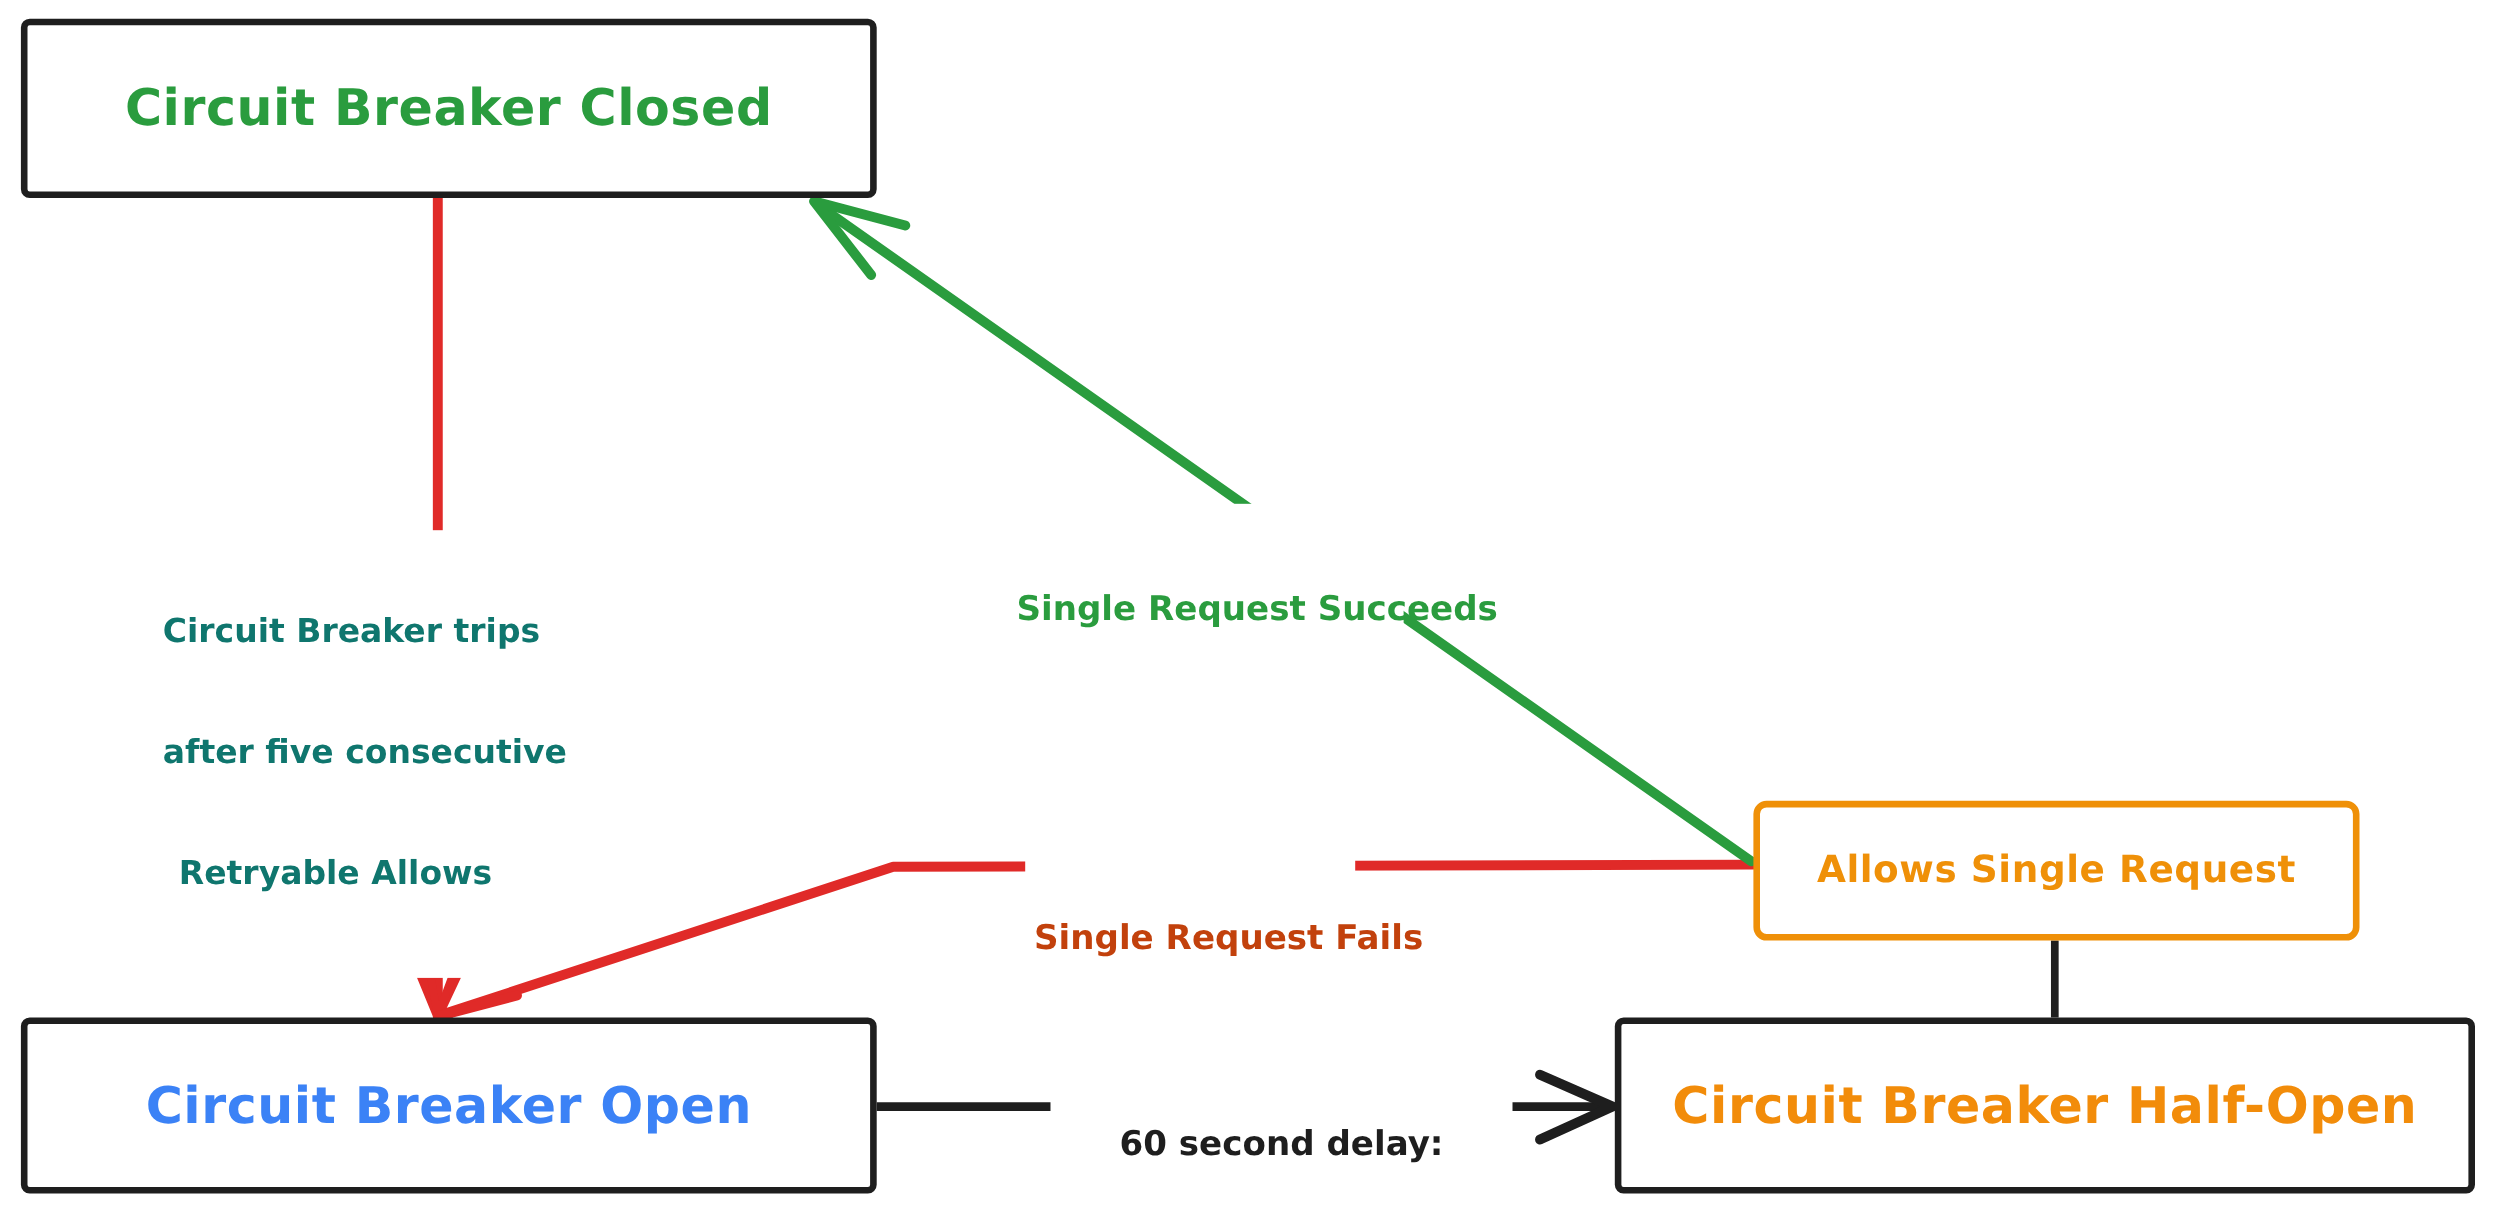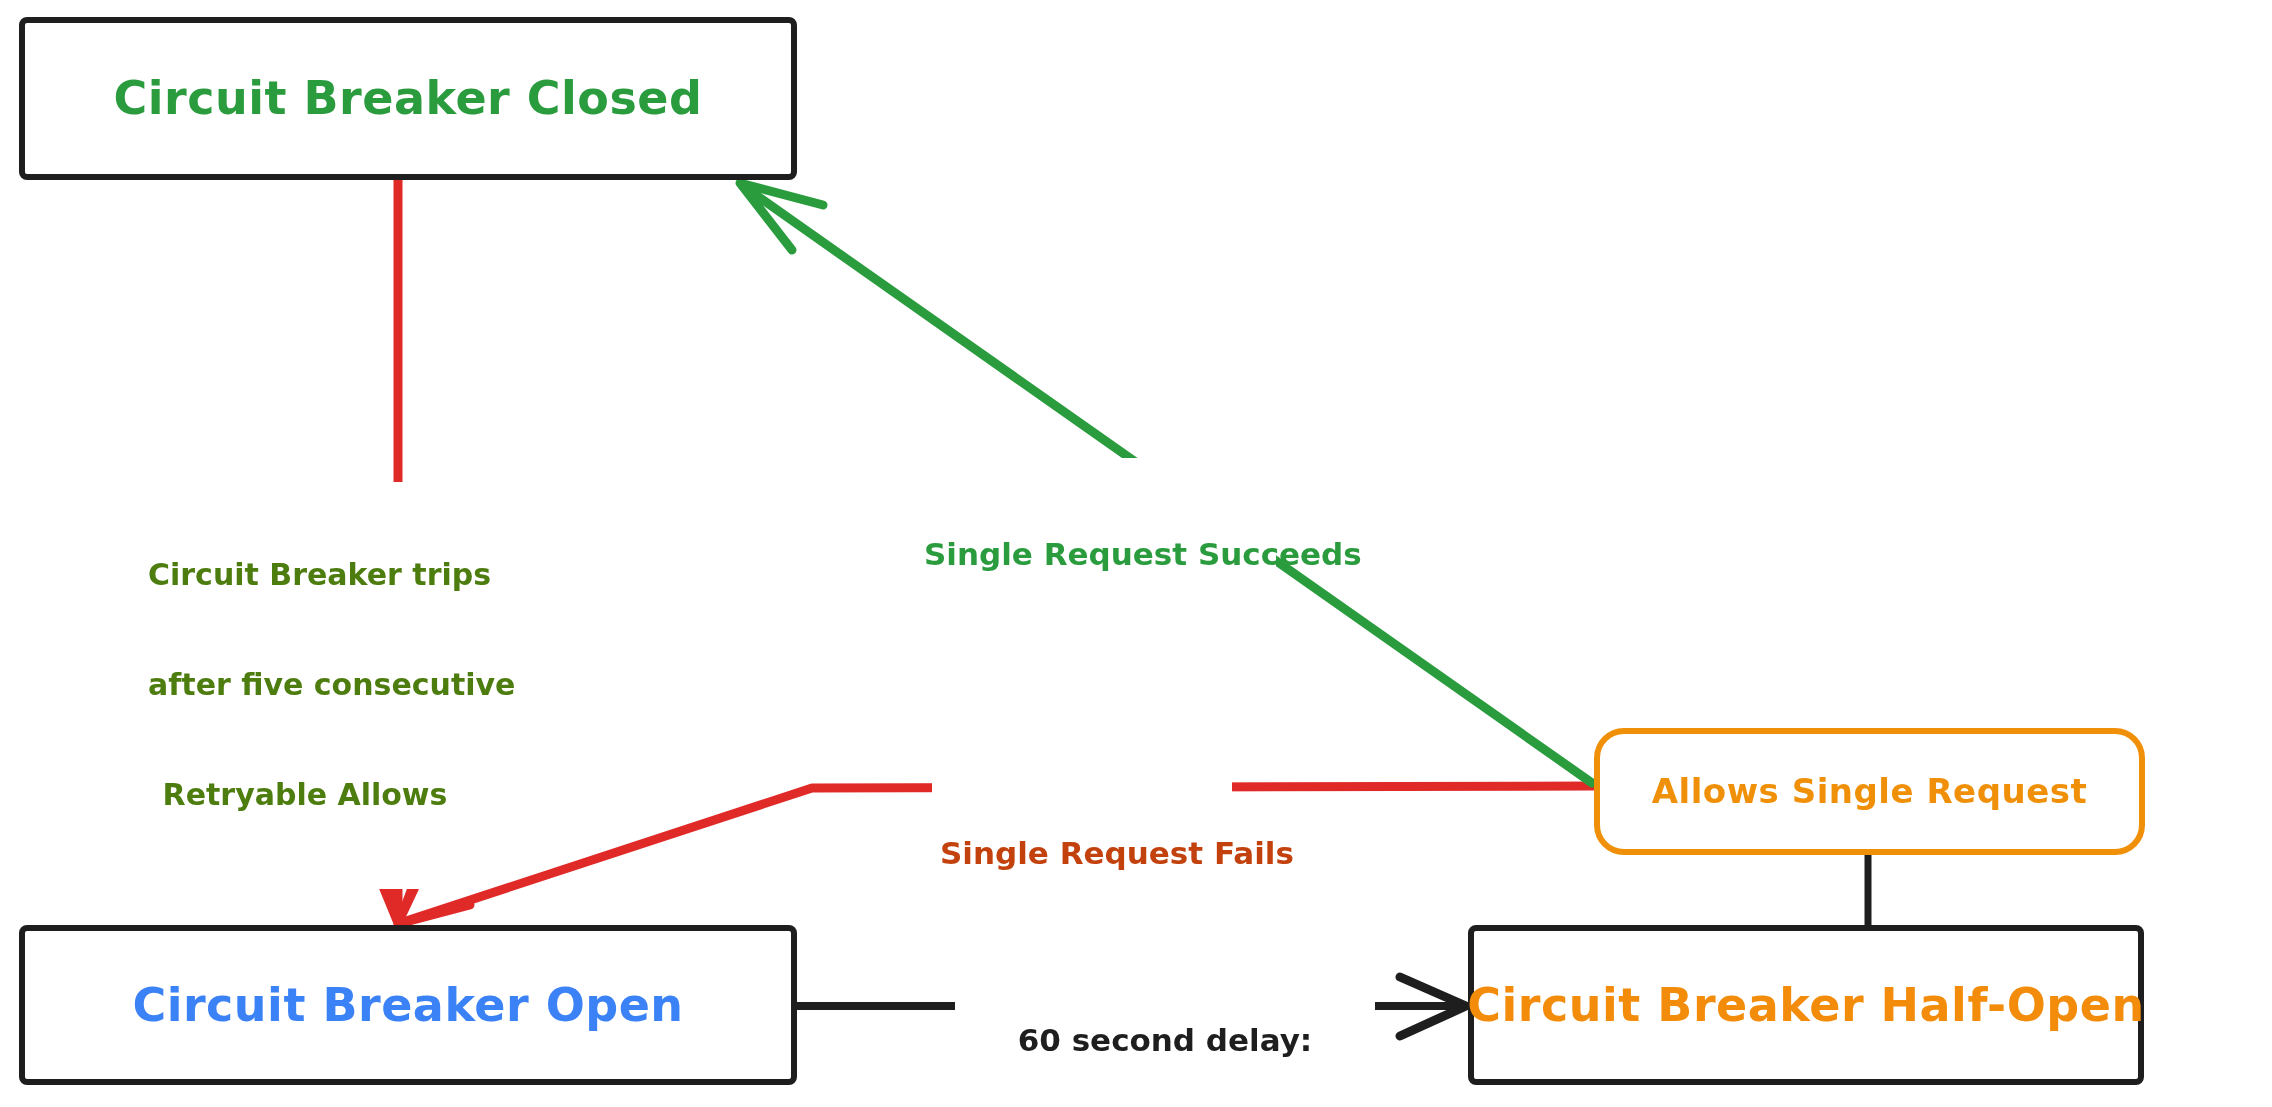--- a/index.html
+++ b/index.html
@@ -32,55 +32,55 @@
     align-items: center;
     justify-content: center;
     text-align: center;
   }
   .node-state {
     border: 6px solid #1e1e1e;
     border-radius: 8px;
   }
   .node-sub {
     border: 6px solid #ef9008;
-    border-radius: 30px;
+    border-radius: 12px;
   }
   .node-label {
     font-family: "DejaVu Sans", sans-serif;
     font-weight: 700;
     letter-spacing: 0.5px;
     line-height: 1.1;
     white-space: nowrap;
   }
   .lbl-closed   { font-size: 46px; color: #2a9c3e; }
   .lbl-open     { font-size: 46px; color: #3b82f6; }
   .lbl-halfopen { font-size: 46px; color: #f28c0a; }
   .lbl-allows   { font-size: 34px; color: #ef9008; }
 
   
   #node-closed    { left: 19px;   top: 17px;   width: 778px; height: 163px; }
   #node-open      { left: 19px;   top: 925px;  width: 778px; height: 160px; }
-  #node-halfopen  { left: 1468px; top: 925px;  width: 676px; height: 160px; }
+  #node-halfopen  { left: 1468px; top: 925px;  width: 782px; height: 160px; }
   #node-allows    { left: 1594px; top: 728px;  width: 551px; height: 127px; }
 
   
   .edge-label {
     position: absolute;
     background: #ffffff;
     font-family: "DejaVu Sans", sans-serif;
     font-weight: 700;
     line-height: 1.22;
     text-align: center;
     white-space: pre;
     padding: 2px 8px;
     box-sizing: border-box;
   }
   #label-trips {
     left: 140px; top: 482px; width: 330px;
-    font-size: 30px; color: #4d7c0f;
+    font-size: 30px; color: #0f766e;
   }
   #label-succeeds {
     left: 916px; top: 458px; width: 360px;
     font-size: 31px; color: #2a9c3e;
   }
   #label-fails {
     left: 932px; top: 757px; width: 300px;
     font-size: 31px; color: #c2410c;
   }
   #label-delay {

